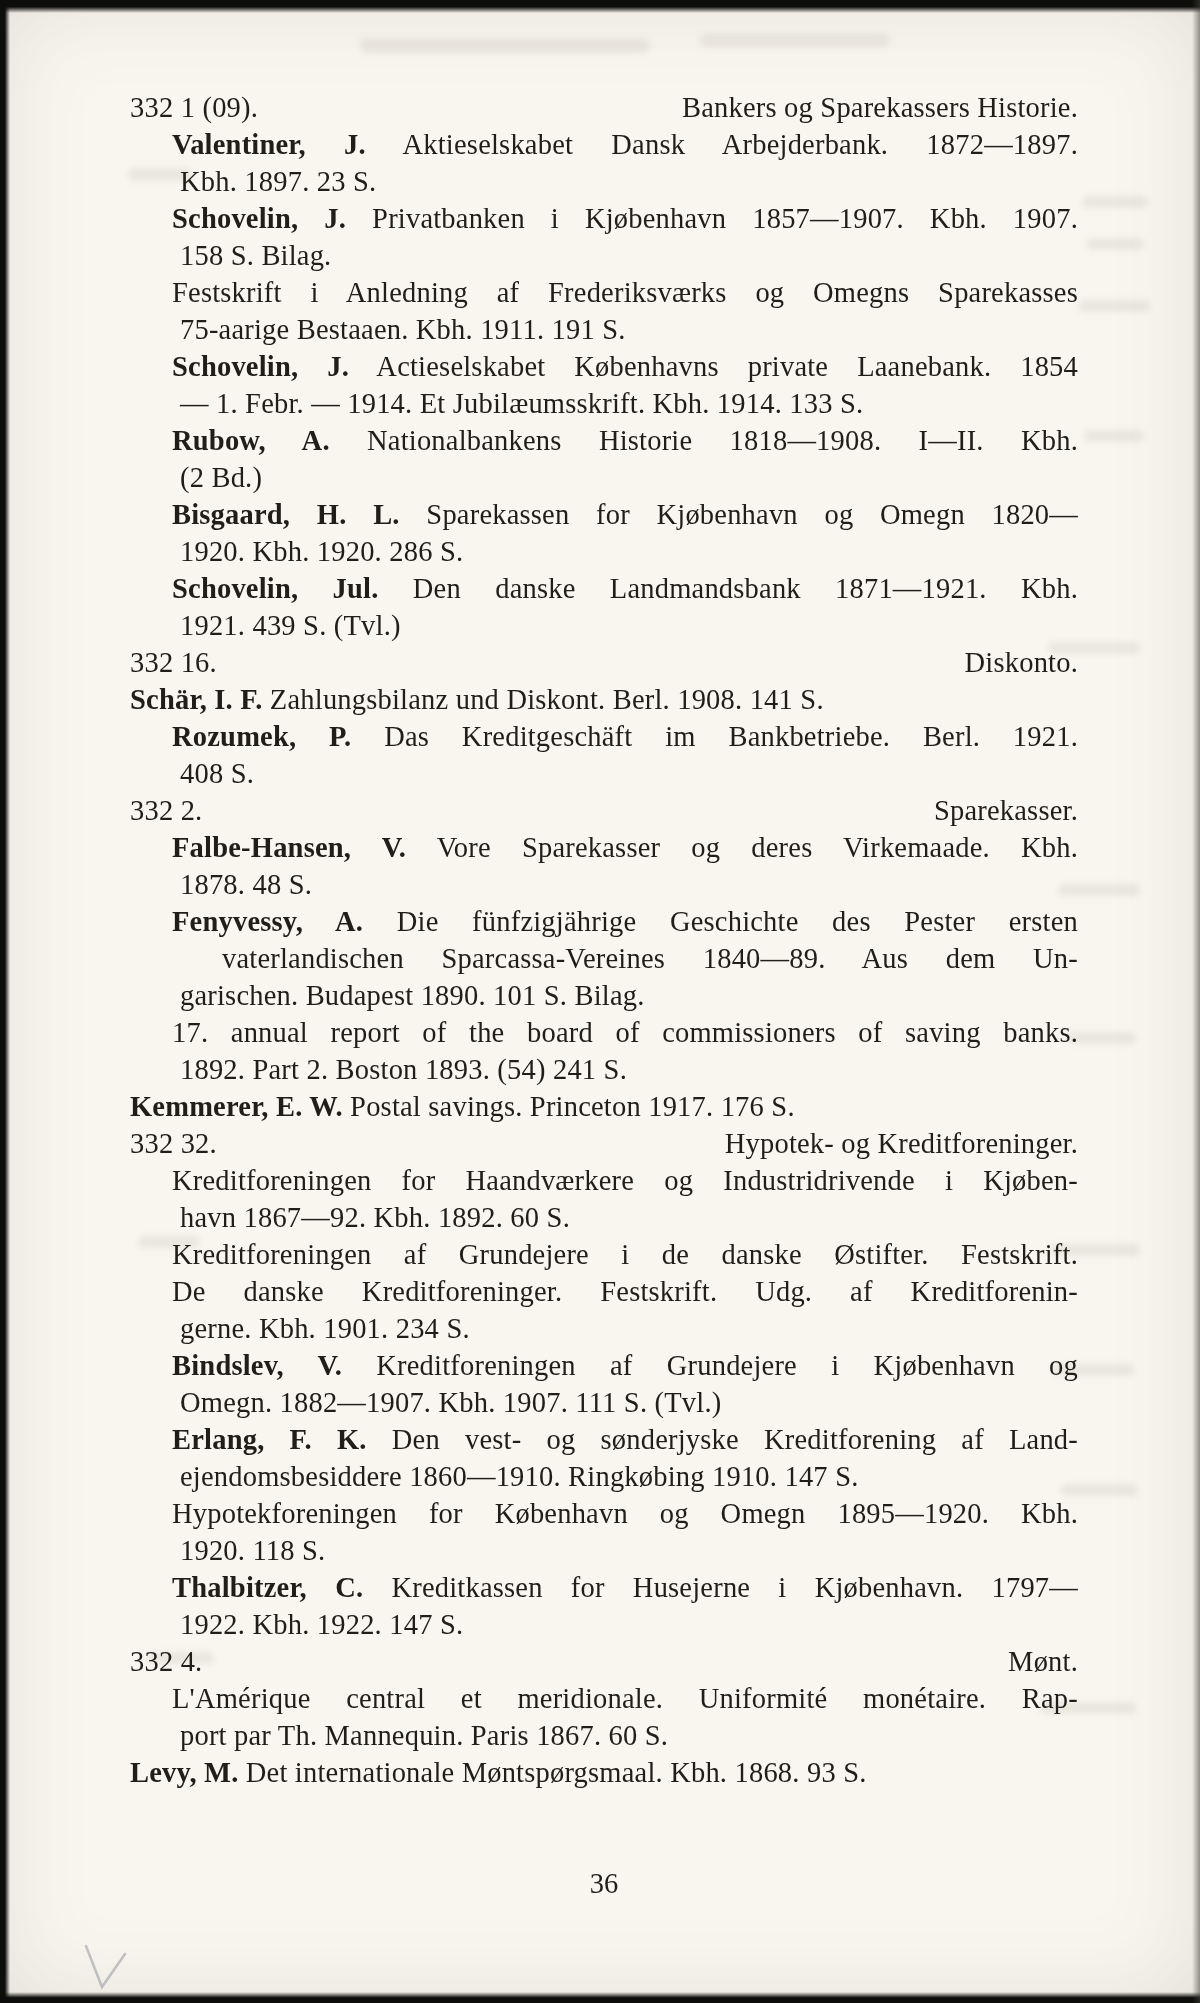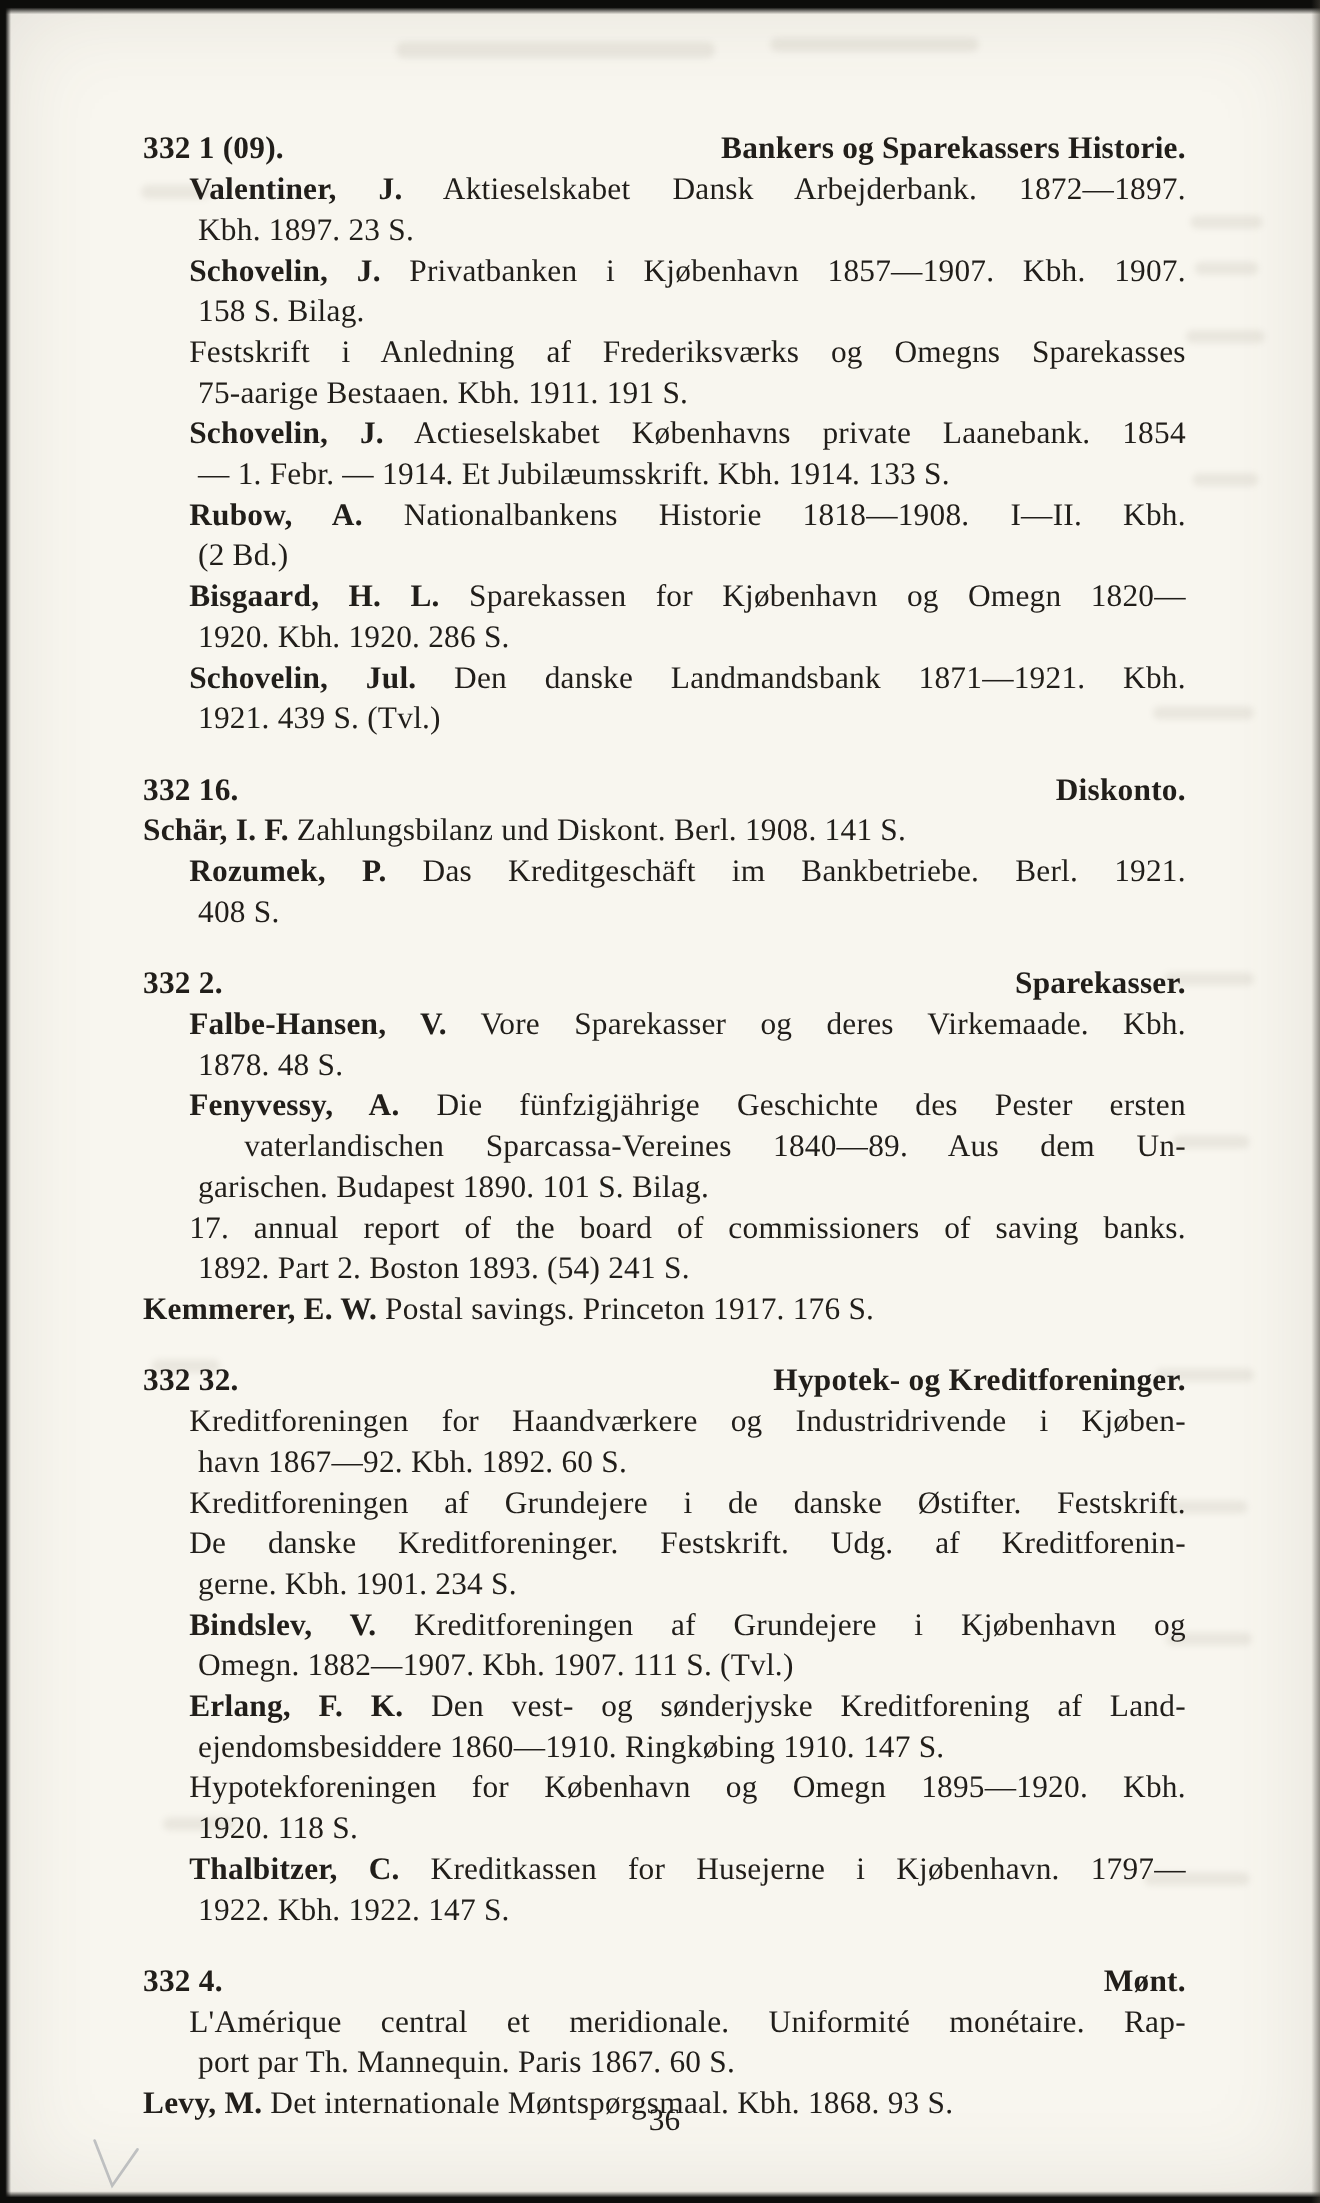--- a/index.html
+++ b/index.html
@@ -22,26 +22,26 @@
   .line, .section-row {
     font-size:28.5px;
     line-height:37px;
     letter-spacing:.2px;
   }
   .line.cont { padding-left:50px; }
   .line:not(.final) { text-align:justify; text-align-last:justify;margin-left:42px; }
   .line.final { text-align:left; }
   .author { font-weight:bold; }
 
-  .section-row { display:flex; justify-content:space-between; font-weight:bold;margin-top:28px; }
+  .section-row { display:flex; justify-content:space-between; font-weight:normal; }
   .section-code { white-space:nowrap; }
   .section-title { white-space:nowrap; }
 
   .page-number {
-    position:absolute; top:1912px; left:130px; width:948px;
+    position:absolute; top:1868px; left:130px; width:948px;
     text-align:center; font-size:28.5px;
   }
 
   
   .edge { position:absolute; pointer-events:none; }
   .edge-top    { top:0; left:0; right:0; height:13px;
     background:linear-gradient(180deg,#0d0d0b 0%,#0d0d0b 52%,rgba(13,13,11,0) 100%); }
   .edge-left   { top:0; left:0; bottom:0; width:10px;
     background:linear-gradient(90deg,#0d0d0b 0%,#0d0d0b 48%,rgba(13,13,11,0) 100%); }
   .edge-bottom { bottom:0; left:0; right:0; height:11px;

